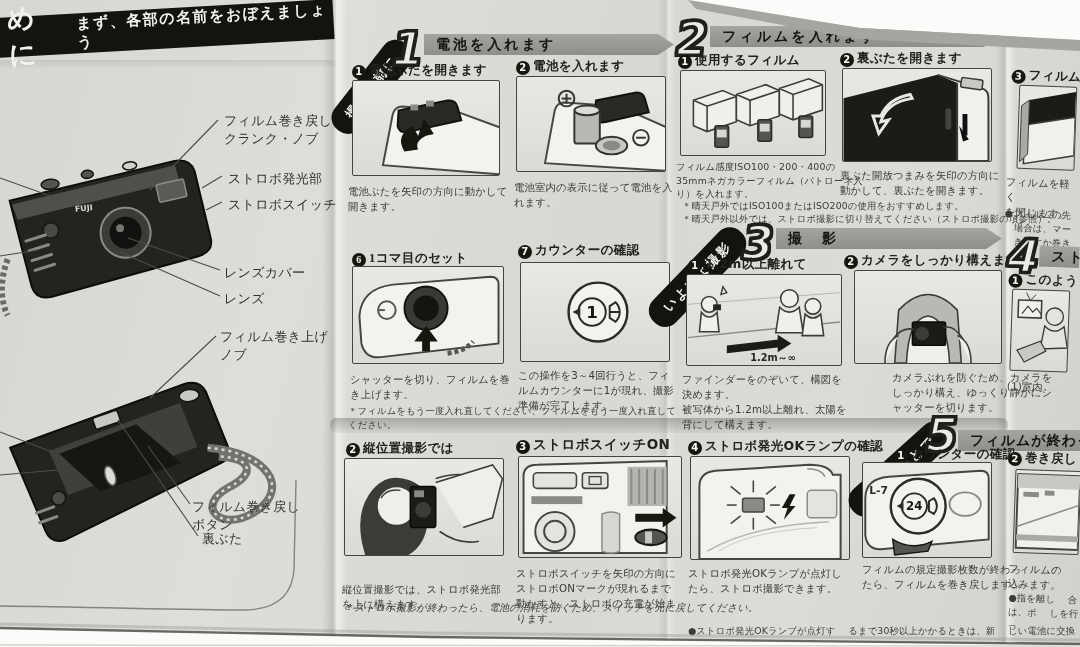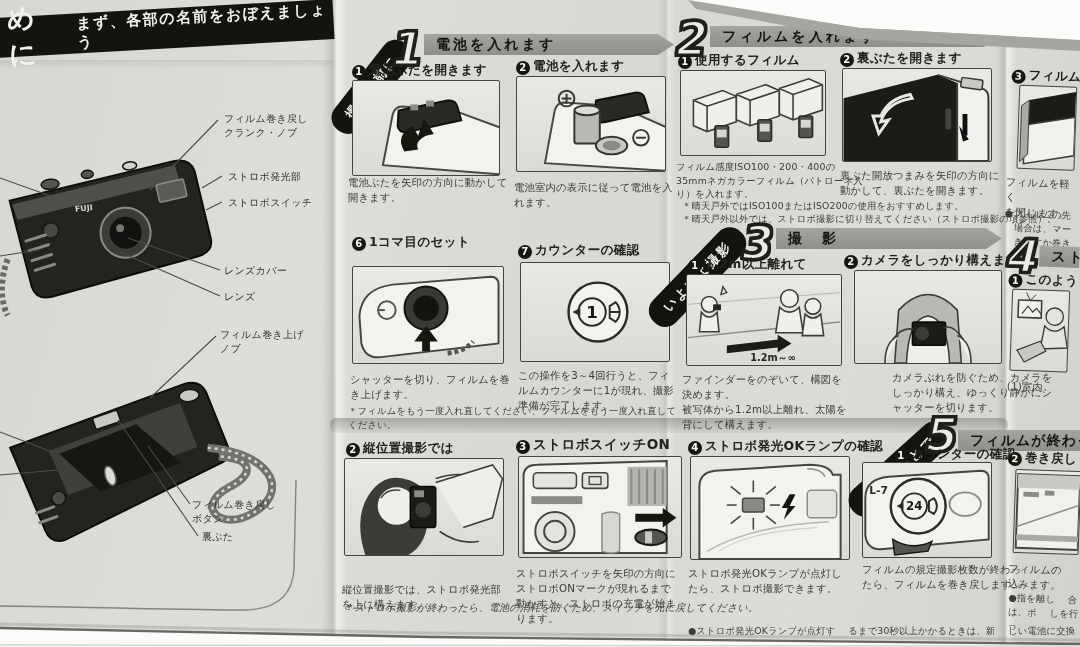--- a/index.html
+++ b/index.html
@@ -27,21 +27,21 @@
                       2px 2px 0 #201f1b,-2px -2px 0 #201f1b,2px -2px 0 #201f1b,-2px 2px 0 #201f1b;}
   .bar{position:absolute;height:21px;display:flex;align-items:center;padding:0 12px;
        background:linear-gradient(180deg,#a5a49f,#8f8e8a);color:#16150f;font-weight:bold;
        font-size:14px;letter-spacing:3px;white-space:nowrap;}
   .bar.arrow{clip-path:polygon(0 0,calc(100% - 16px) 0,100% 50%,calc(100% - 16px) 100%,0 100%);padding-right:26px;}
   .ribbon{position:absolute;background:#141310;color:#f2f1ec;font-weight:bold;font-size:13px;
           letter-spacing:2px;padding:6px 16px;border-radius:14px;white-space:nowrap;box-shadow:0 0 0 1px #141310;}
   .ill{position:absolute;border:1.6px solid #45443f;border-radius:2px;
        background:linear-gradient(180deg,#eae8e2,#dcdad4);}
   .ill svg{display:block;width:100%;height:100%;}
-  .lab{position:absolute;font-size:10px;color:#33322d;line-height:1.35;letter-spacing:.3px;}
+  .lab{position:absolute;font-size:13px;color:#33322d;line-height:1.35;letter-spacing:.3px;}
   .edge-overlay{position:absolute;left:0;top:0;pointer-events:none;}
   .rot2{transform:rotate(2deg);}
 </style>
 </head>
 <body>
 
 <div class="stage">
   <div class="paper"></div>
 
   <div class="crease-v" style="left:322px;width:26px;"></div>
@@ -136,21 +136,21 @@
     <div class="step-title" style="left:352px;top:62px;"><span class="step-num">1</span><span>電池ぶたを開きます</span></div>
     <div class="ill" style="left:352px;top:80px;width:148px;height:96px;">
       <svg viewBox="0 0 148 96">
         <path d="M30,86 L40,34 q2,-8 10,-8 l52,4 60,22 -4,44 Z" fill="#f3f2ee" stroke="#47463f" stroke-width="2"></path>
         <path d="M46,30 l50,-10 q8,-1 10,6 l4,14 -54,12 q-9,2 -11,-6 Z" fill="#2a2925" stroke="#101010" stroke-width="2"></path>
         <rect x="58" y="24" width="8" height="6" fill="#8b8a85"></rect>
           <rect x="74" y="20" width="8" height="6" fill="#8b8a85"></rect>
         <path d="M52,72 q-10,-16 8,-26 l6,10 6,-18 10,16 -8,2 q-12,6 -8,14 Z" fill="#17160f"></path>
       </svg>
     </div>
-    <div class="cap pre" style="left:348px;top:176px;font-family:Liberation Mono, monospace;">電池ぶたを矢印の方向に動かして
+    <div class="cap pre" style="left:348px;top:184px;">電池ぶたを矢印の方向に動かして
 開きます。</div>
 
     <div class="step-title" style="left:516px;top:58px;"><span class="step-num">2</span><span>電池を入れます</span></div>
     <div class="ill" style="left:516px;top:76px;width:150px;height:96px;">
       <svg viewBox="0 0 150 96">
         <path d="M28,88 L38,34 q2,-8 10,-8 l56,4 54,24 -4,42 Z" fill="#f3f2ee" stroke="#47463f" stroke-width="2"></path>
         <path d="M80,24 l40,-8 q8,-1 10,6 l4,14 -44,10 q-9,2 -11,-6 Z" fill="#2a2925" stroke="#101010" stroke-width="2"></path>
         <rect x="58" y="34" width="26" height="34" rx="3" fill="#b9b8b3" stroke="#35342f" stroke-width="2"></rect>
         <ellipse cx="71" cy="34" rx="13" ry="5" fill="#dddcd7" stroke="#35342f" stroke-width="2"></ellipse>
         <ellipse cx="96" cy="70" rx="16" ry="9" fill="#c9c8c3" stroke="#35342f" stroke-width="2"></ellipse>
@@ -211,21 +211,21 @@
         <path d="M118,58 l10,14 -6,2 Z" fill="#111"></path>
         <path d="M124,46 l0,22" stroke="#111" stroke-width="5"></path>
       </svg>
     </div>
     <div class="cap pre" style="left:840px;top:168px;">裏ぶた開放つまみを矢印の方向に
 動かして、裏ぶたを開きます。</div>
 
     <div class="note" style="left:682px;top:199px;">＊晴天戸外ではISO100またはISO200の使用をおすすめします。</div>
     <div class="note" style="left:682px;top:212px;">＊晴天戸外以外では、ストロボ撮影に切り替えてください（ストロボ撮影の項参照）。</div>
 
-    <div class="step-title" style="left:352px;top:234px;"><span class="step-num">6</span><span>1コマ目のセット</span></div>
+    <div class="step-title" style="left:352px;top:250px;font-family:Liberation Serif, serif;"><span class="step-num">6</span><span>1コマ目のセット</span></div>
     <div class="ill" style="left:352px;top:266px;width:152px;height:98px;">
       <svg viewBox="0 0 152 98">
         <path d="M6,50 Q8,22 40,18 L140,10 q8,0 8,8 l0,60 -120,14 q-16,2 -20,-14 Z" fill="#f3f2ee" stroke="#45443f" stroke-width="2"></path>
         <circle cx="74" cy="42" r="22" fill="#3a3935" stroke="#14130f" stroke-width="2"></circle>
         <circle cx="74" cy="42" r="13" fill="#14130f"></circle>
         <circle cx="34" cy="44" r="9" fill="none" stroke="#55544f" stroke-width="2"></circle>
         <path d="M26,44 l6,0" stroke="#55544f" stroke-width="2"></path>
         <path d="M74,84 l-12,-16 8,0 0-10 8,0 0,10 8,0 Z" fill="#17160f" transform="rotate(180 74 72)"></path>
         <path d="M96,88 q18,-2 26,-12" stroke="#55544f" stroke-width="5" fill="none" stroke-dasharray="4 3"></path>
       </svg>

